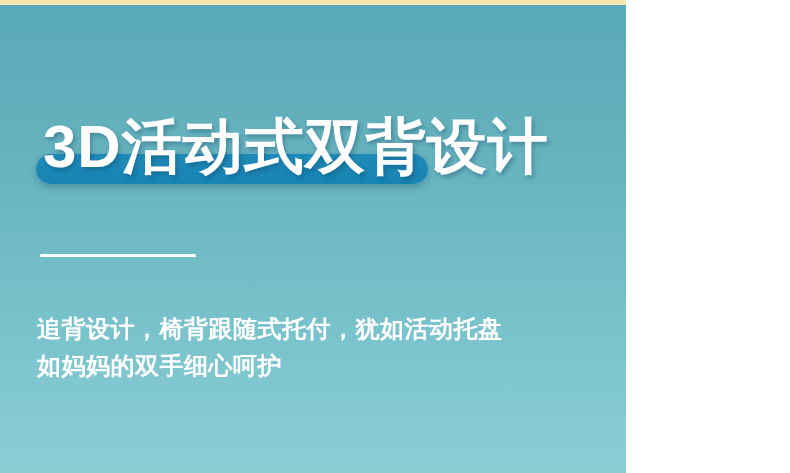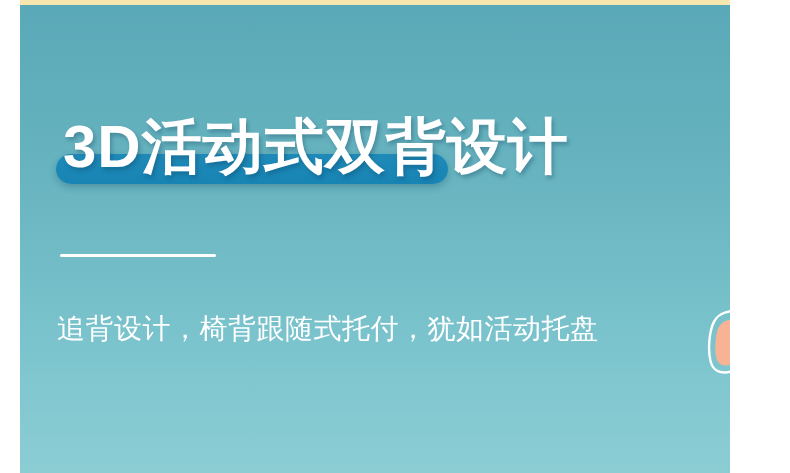--- a/index.html
+++ b/index.html
@@ -6,25 +6,24 @@
     margin: 0;
     padding: 0;
     background: #ffffff;
   }
   body {
     font-family: "Liberation Sans", "DejaVu Sans", sans-serif;
   }
 
   #banner {
     position: relative;
-    width: 710px;
+    width: 626px;
     height: 473px;
     overflow: hidden;
     background: #f5e6ad; 
-    margin-left: 20px;
   }
 
   
   .teal-panel {
     position: absolute;
     left: 0;
     top: 4px;
     width: 790px;
     height: 469px;
     background: linear-gradient(180deg, #5aa9b8 0%, #68b4c0 38%, #7bc4cd 72%, #8ccdd4 100%);
@@ -74,25 +73,26 @@
   }
 
   
   .body-copy {
     position: absolute;
     left: 37px;
     top: 310px;
     width: 560px;
   }
   .body-copy .line {
-    font-size: 28px;
+    font-size: 24px;
     line-height: 37px;
     color: #ffffff;
     letter-spacing: 0.5px;
     white-space: nowrap;
+    font-weight: bold;
   }
 
   
   .v-line {
     position: absolute;
     left: 722px;
     top: 0;
     width: 3px;
     height: 118px;
     background: #ffffff;
@@ -141,20 +141,21 @@
 
   <div class="title-wrap">
     <div class="title-bar"></div>
     <div class="title-text">3D活动式双背设计</div>
   </div>
 
   <div class="divider"></div>
 
   <div class="body-copy">
     <div class="line">追背设计，椅背跟随式托付，犹如活动托盘</div>
+    <div class="line">如妈妈的双手细心呵护</div>
   </div>
 
   <div class="v-line"></div>
 
   <div class="dot-column" id="dot-column">
       <div class="dot"></div>
       <div class="dot"></div>
       <div class="dot"></div>
       <div class="dot"></div>
       <div class="dot"></div>

